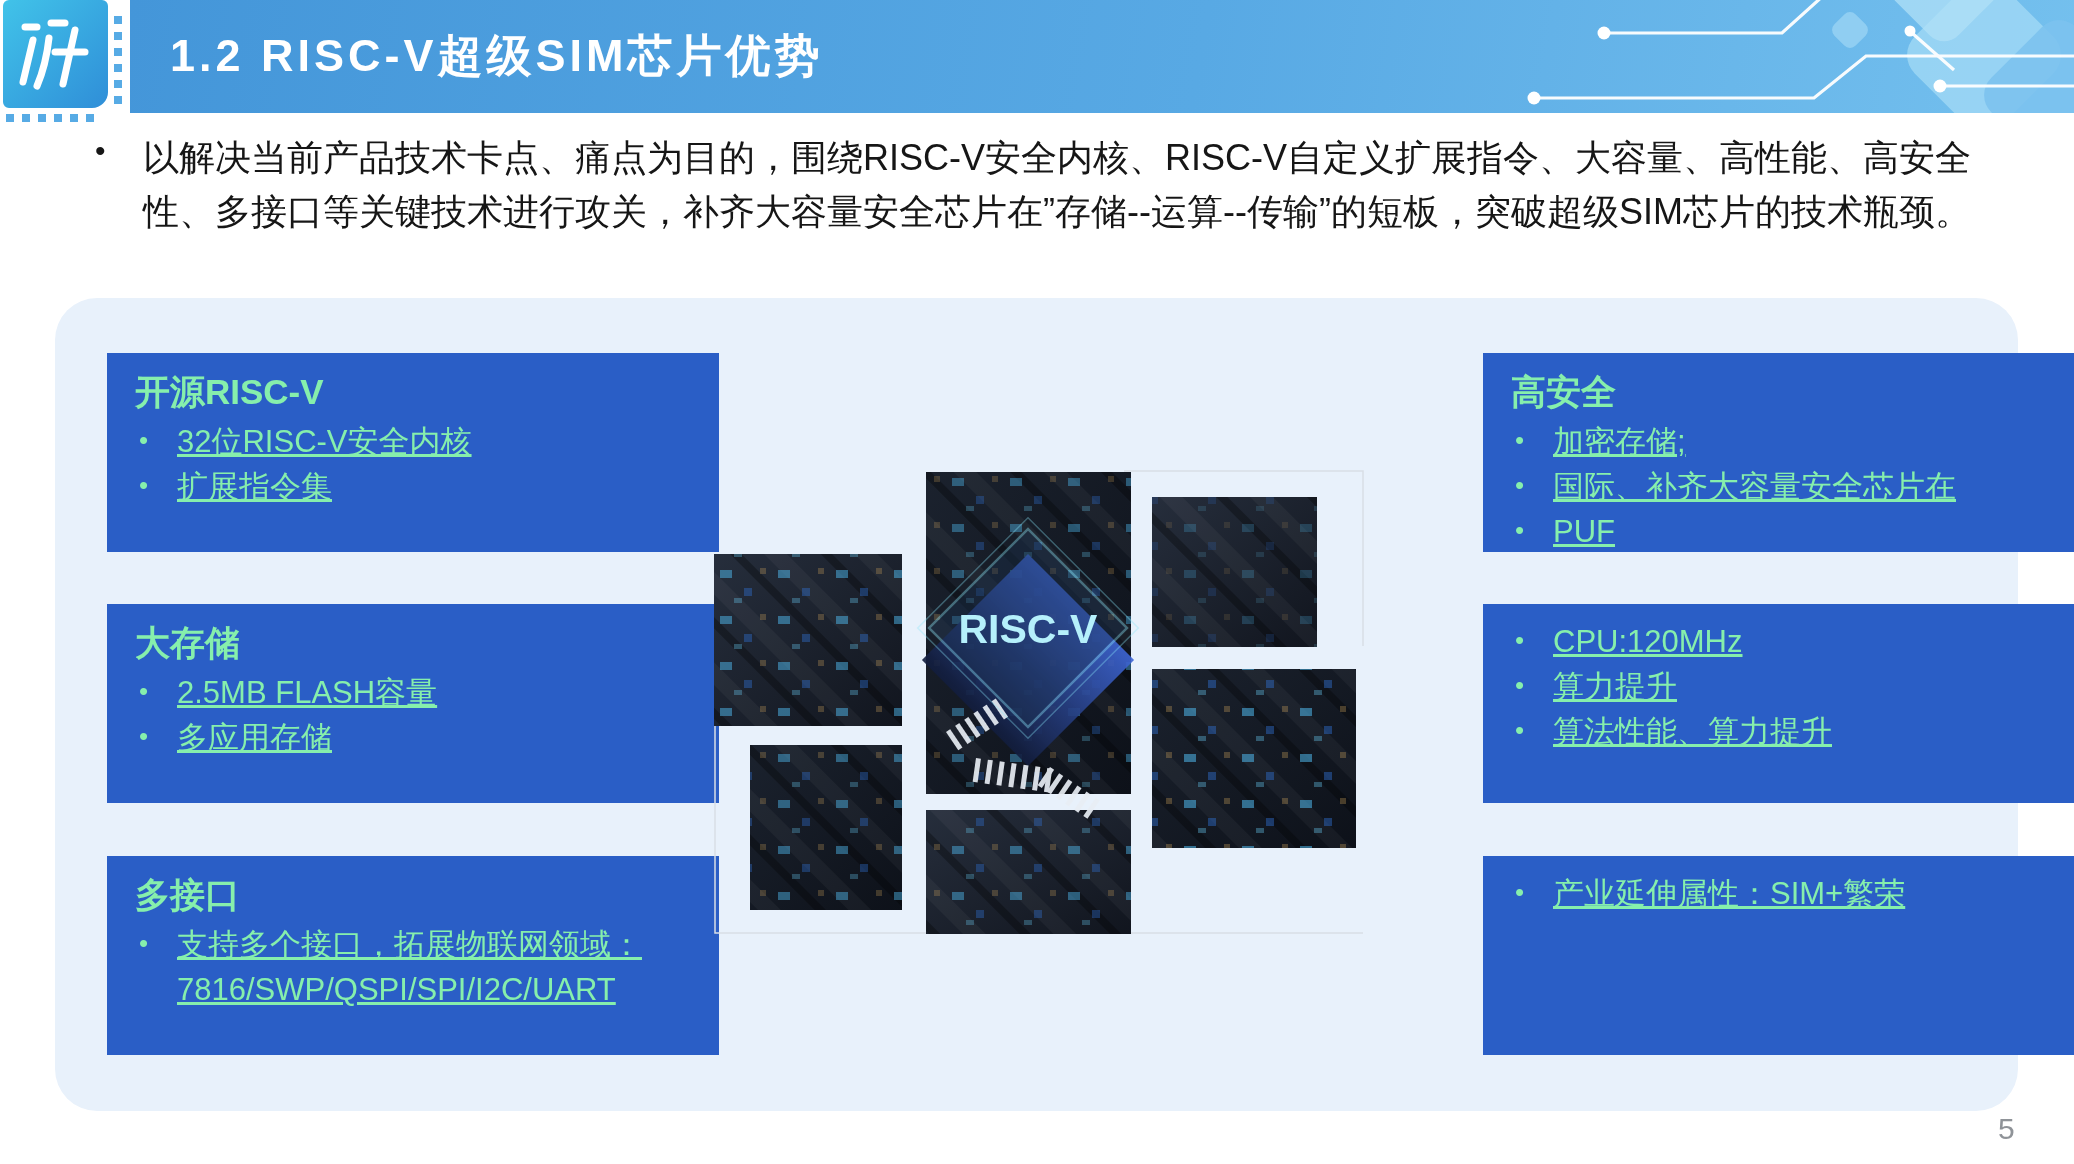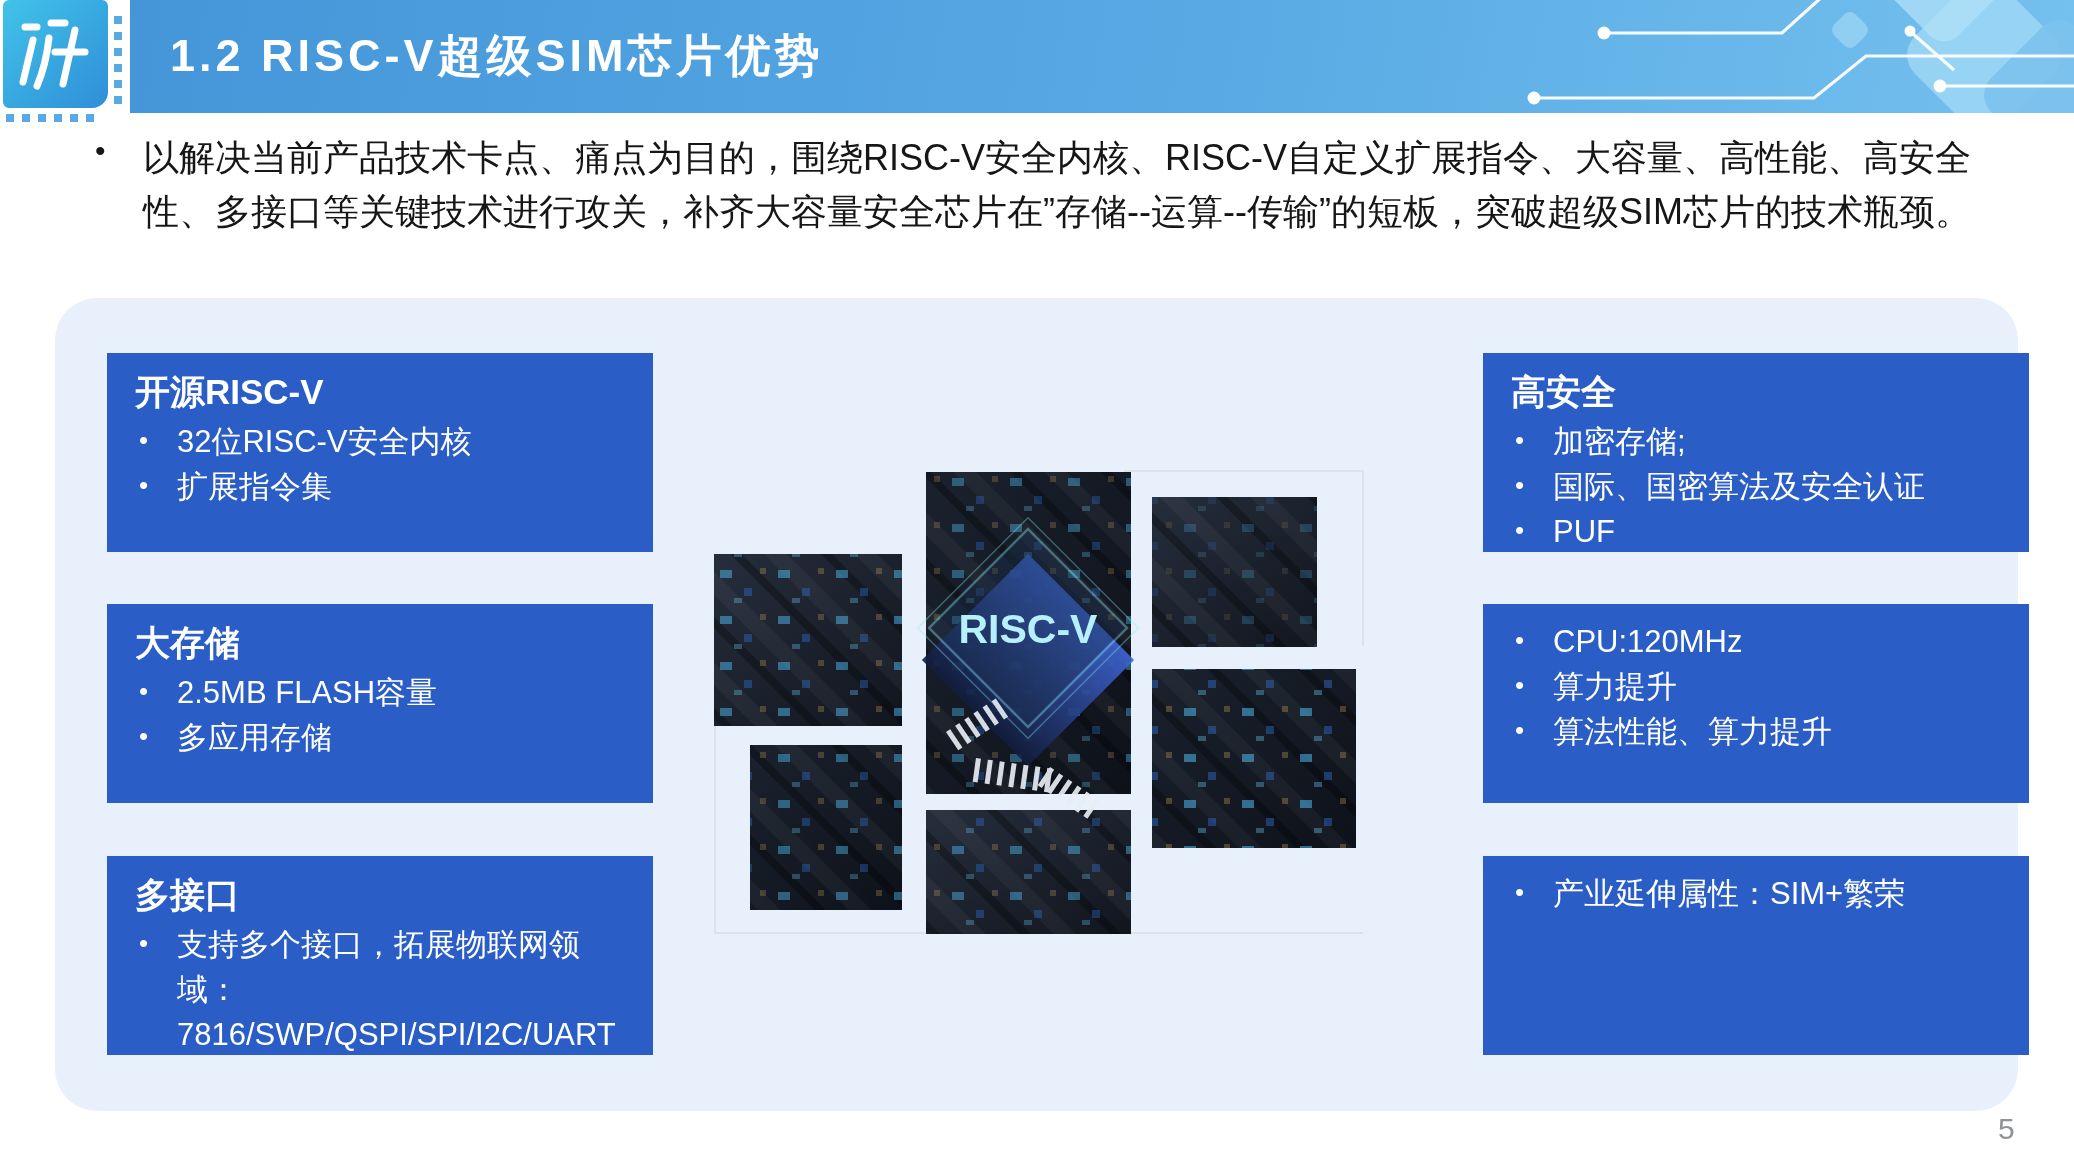--- a/index.html
+++ b/index.html
@@ -24,27 +24,27 @@
 
   
   .intro{position:absolute;left:95px;top:131px;width:1925px;display:flex;align-items:flex-start;}
   .intro .mk{width:48px;flex:0 0 48px;font-size:30px;color:#161616;padding-top:3px;}
   .intro p{margin:0;font-size:36px;line-height:1.5;color:#161616;}
 
   
   .panel{position:absolute;left:55px;top:298px;width:1963px;height:813px;
     background:#e8f1fb;border-radius:42px;}
 
-  .fbox{position:absolute;width:546px;height:199px;background:#2a5ec6;color:#ffffff;
+  .fbox{position:absolute;width:612px;height:199px;background:#2a5ec6;color:#86efac;
     padding:16px 37px 0 24px;box-sizing:border-box;}
   .fbox .ttl{margin:2px 0 7px 4px;font-size:35px;font-weight:bold;line-height:1.2;}
   .fbox ul{list-style:none;margin:0;padding:0;}
   .fbox li{display:flex;align-items:flex-start;font-size:31px;line-height:1.45;}
   .fbox li .mk{flex:0 0 46px;width:46px;font-size:26px;padding-top:2px;padding-left:8px;box-sizing:border-box;}
-  .fbox li .tx{flex:1;}
+  .fbox li .tx{flex:1;text-decoration:underline;}
 
   .col-l{left:52px;}  .col-r{left:1428px;}
   .row-0{top:55px;}   .row-1{top:306px;}   .row-2{top:558px;}
 
   .collage{position:absolute;left:659px;top:172px;width:650px;height:465px;}
 
   .page-number{position:absolute;left:1998px;top:1112px;font-size:30px;color:#8f9398;}
 </style>
 </head>
 <body>
@@ -143,21 +143,21 @@
 
     <div class="fbox col-r row-0">
       <h2 class="ttl">高安全</h2>
       <ul>
         <li>
             <span class="mk">•</span>
             <span class="tx">加密存储;</span>
           </li>
         <li>
             <span class="mk">•</span>
-            <span class="tx">国际、国密算法及安全认证</span>
+            <span class="tx">国际、补齐大容量安全芯片在</span>
           </li>
         <li>
             <span class="mk">•</span>
             <span class="tx">PUF</span>
           </li>
       </ul>
     </div>
 
     <div class="fbox col-r row-1">
       <ul>

